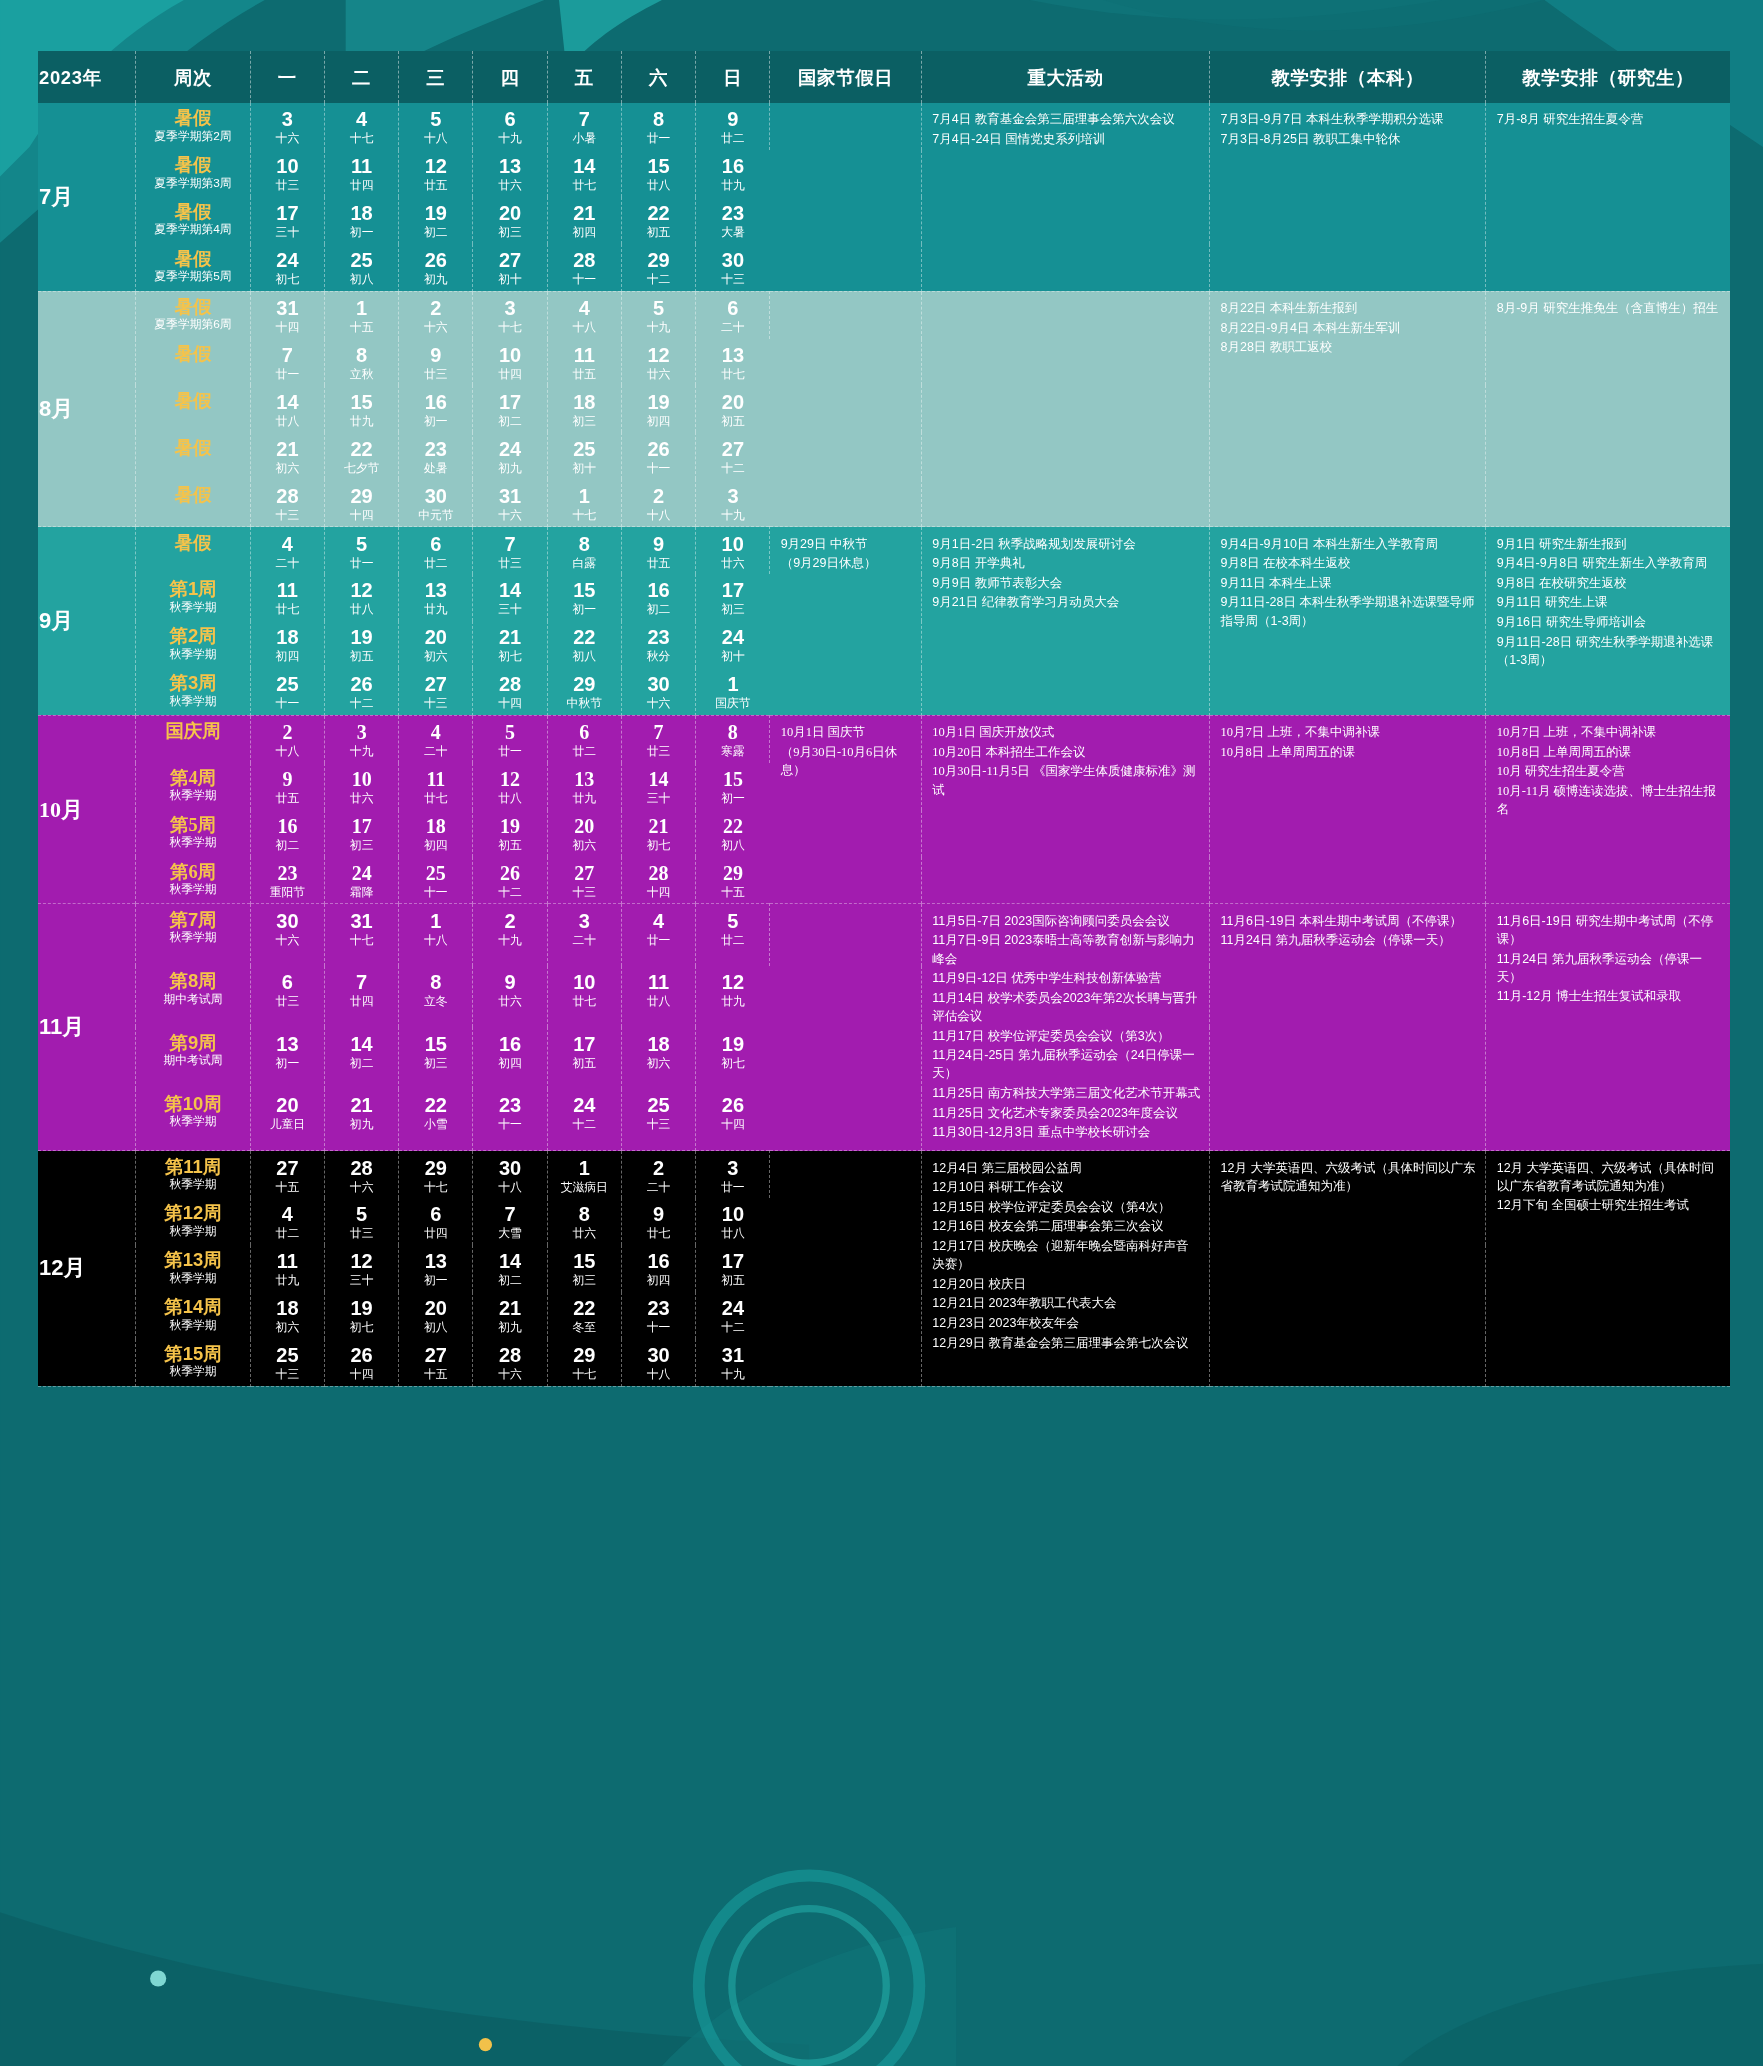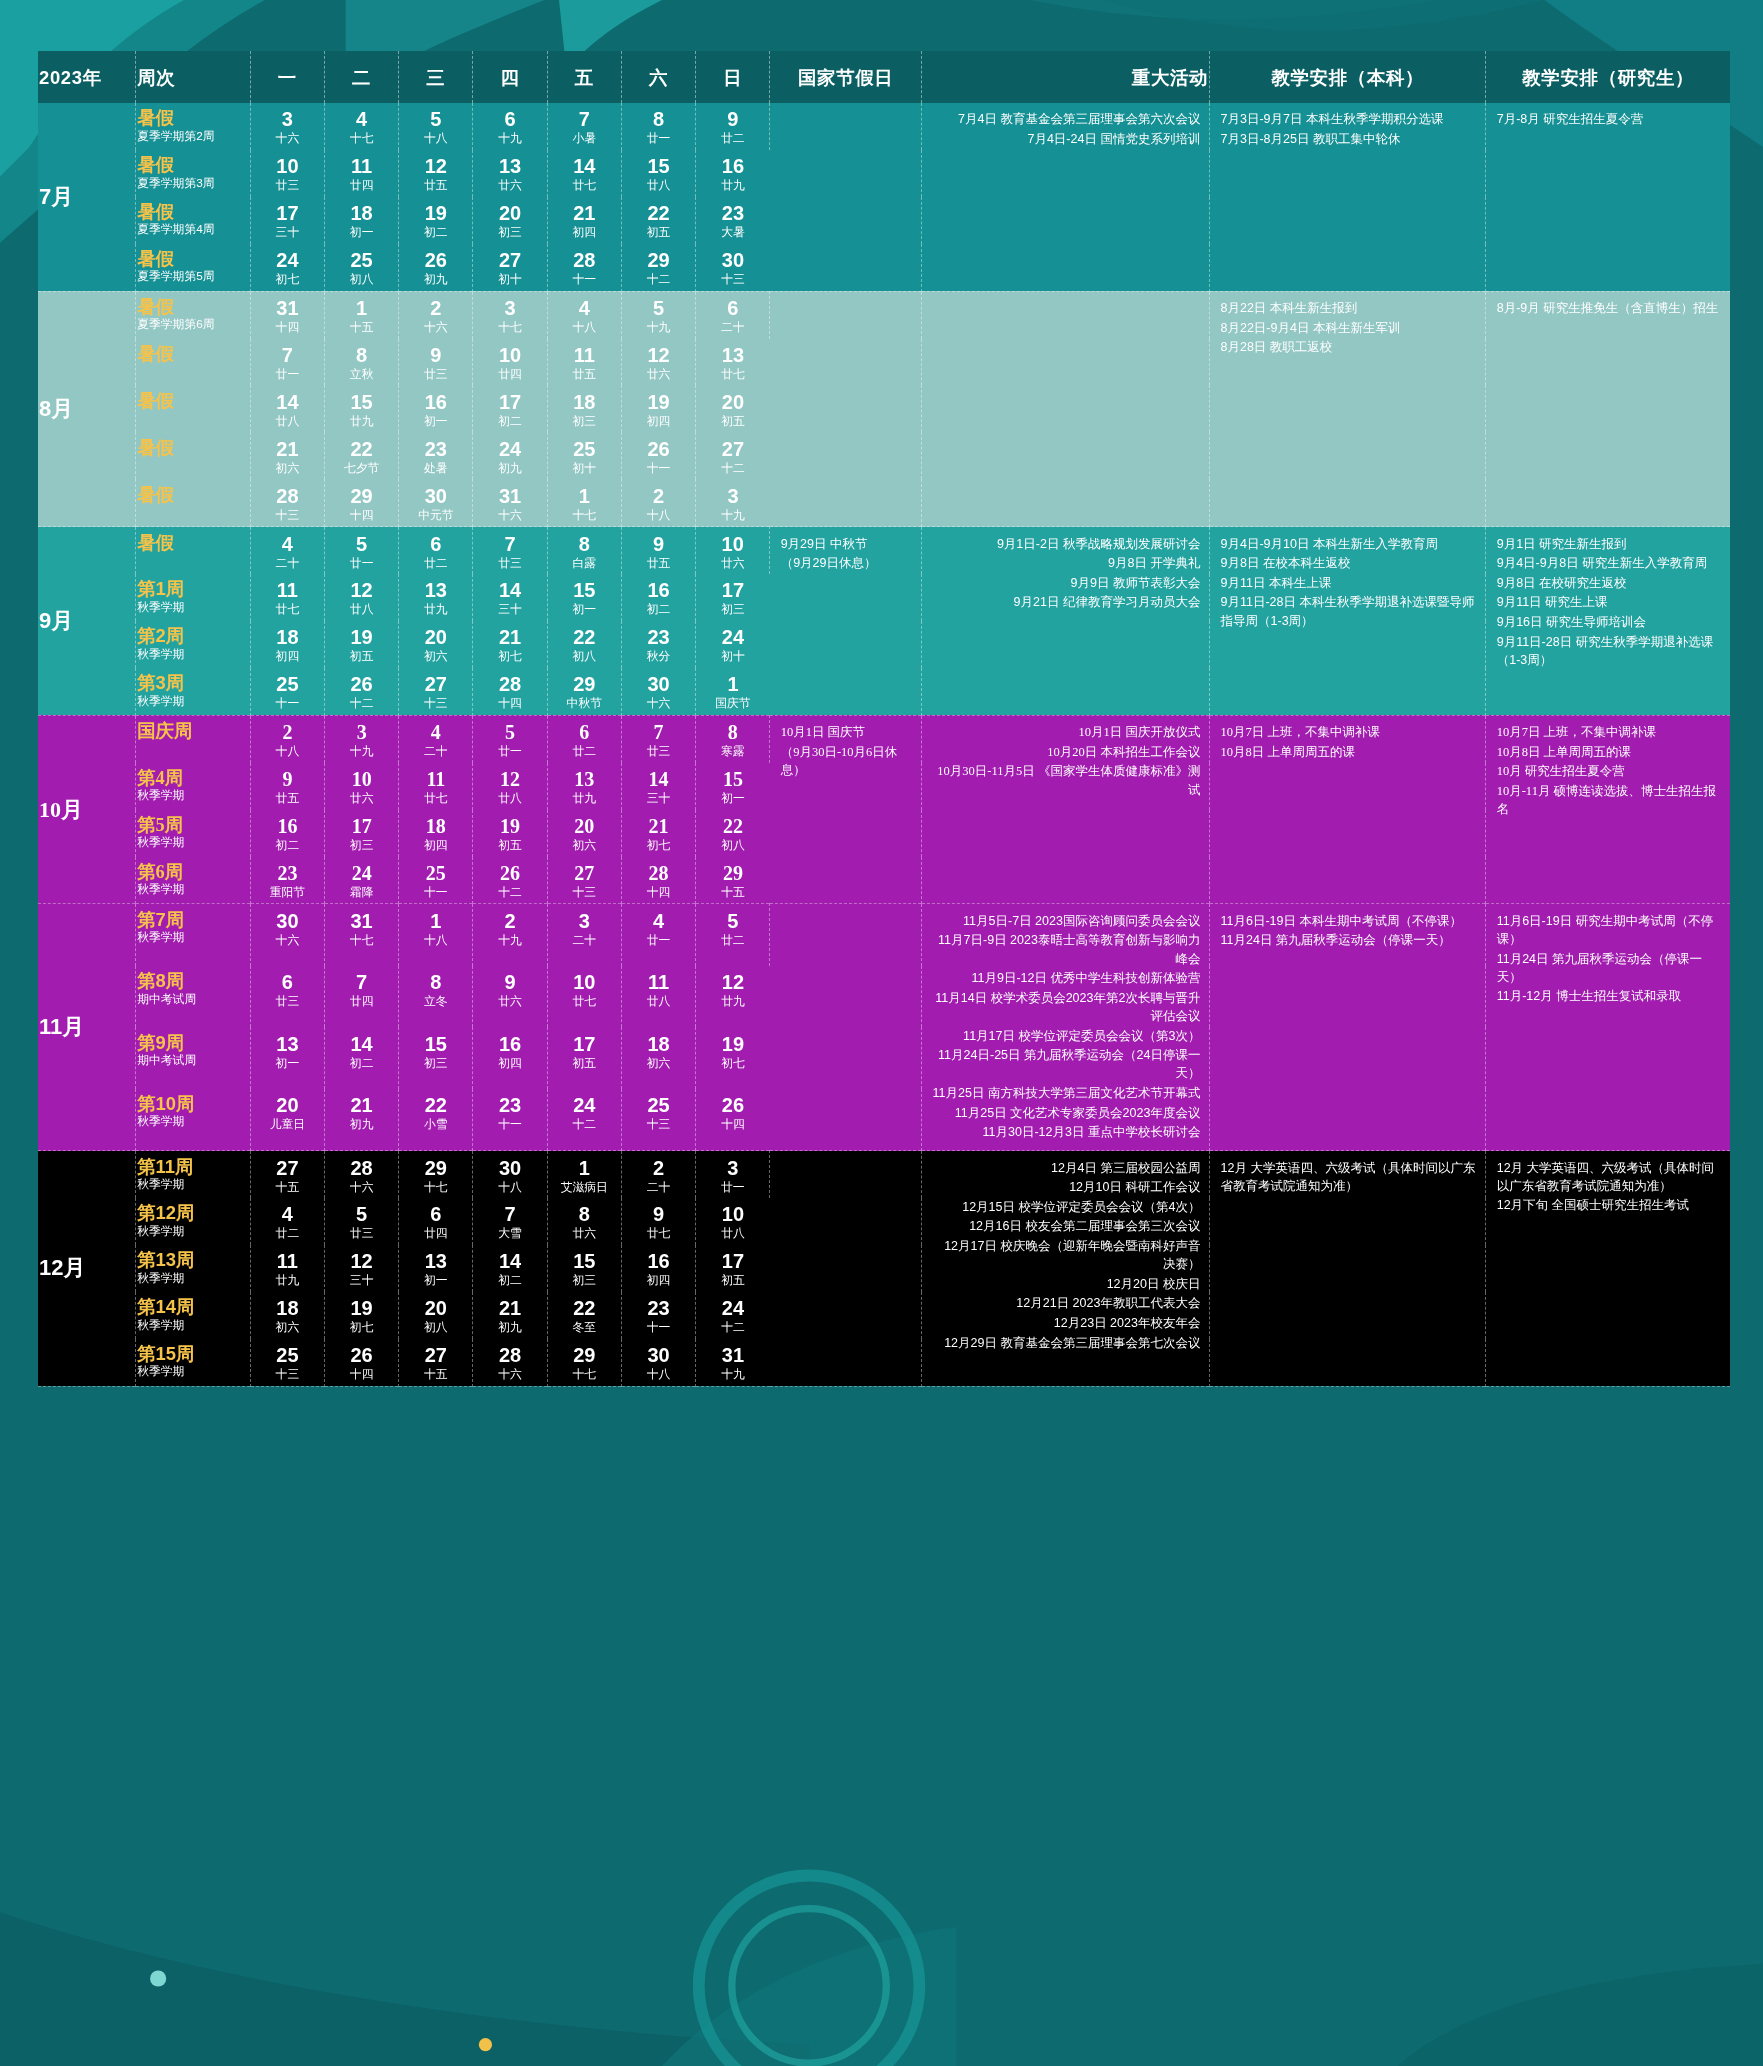--- a/index.html
+++ b/index.html
@@ -46,21 +46,21 @@
 
   .monthcell{
     width:87px;
     text-align:left;
     font-size:22px;
     font-weight:bold;
     vertical-align:middle;
   }
   .weekcell{
     width:102px;
-    text-align:left;
+    text-align:center;
   }
   .wk-name{
     color:#f5c34a;
     font-size:18.4px;
     font-weight:bold;
     line-height:1.1;
     padding-top:4.4px;
   }
   .wk-sub{
     color:#ffffff;
@@ -74,21 +74,21 @@
   }
   .d-num{font-size:20px;font-weight:bold;line-height:1.15;padding-top:4.4px;}
   .d-lunar{font-size:11.8px;line-height:1.3;padding-bottom:2.2px;}
 
   .infocell{
     font-size:12.5px;
     line-height:1.45;
     padding:7.4px 8.8px 7.4px 10.3px;
   }
   .c-holiday{width:136px;}
-  .c-event{width:261px;text-align:right;}
+  .c-event{width:261px;}
   .c-under{width:250px;}
   .c-grad{width:221px;}
   .infocell div{margin-bottom:1.5px;}
 
   .rowsep{border-bottom:0.7px dashed rgba(255,255,255,.35);}
 </style>
 </head>
 <body>
 
 <div class="bg">

